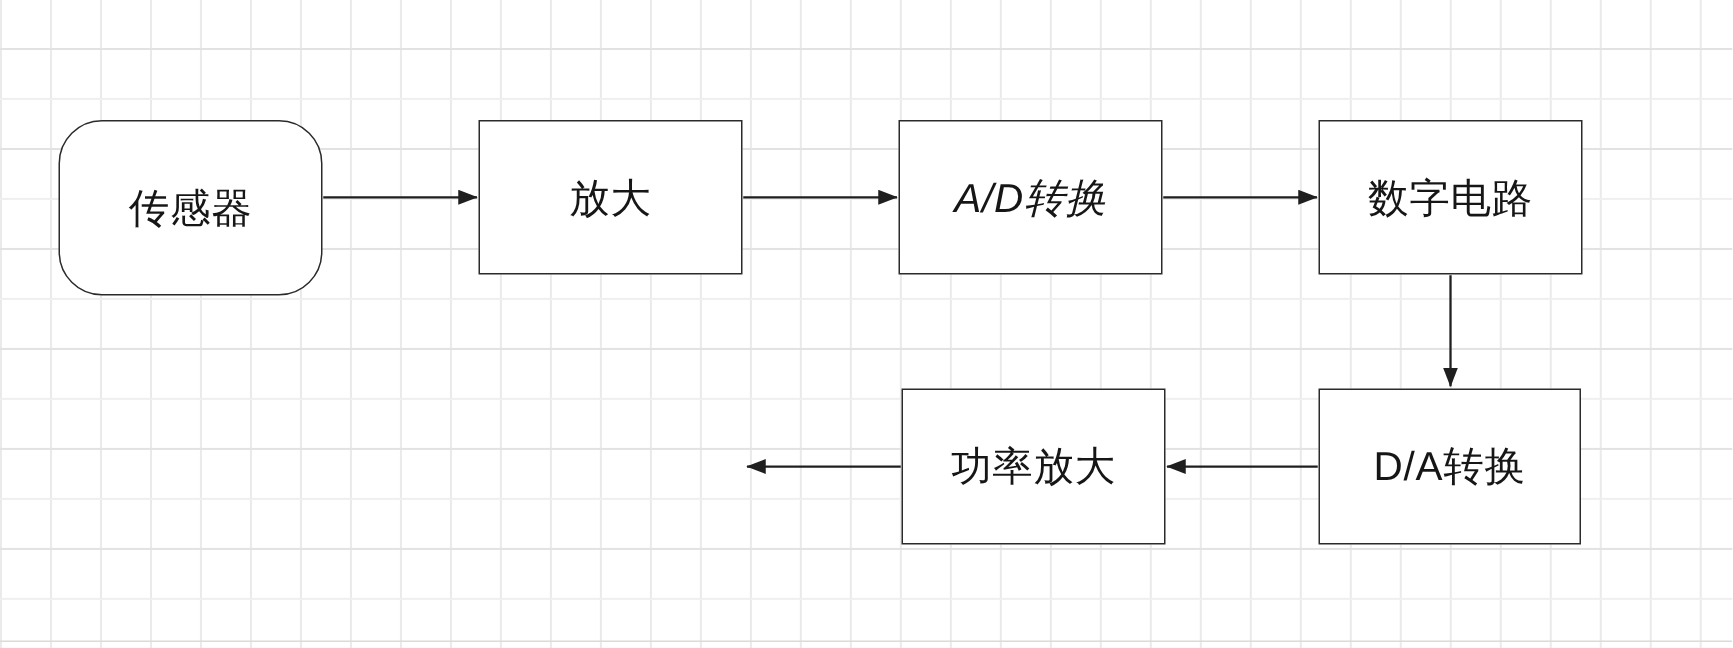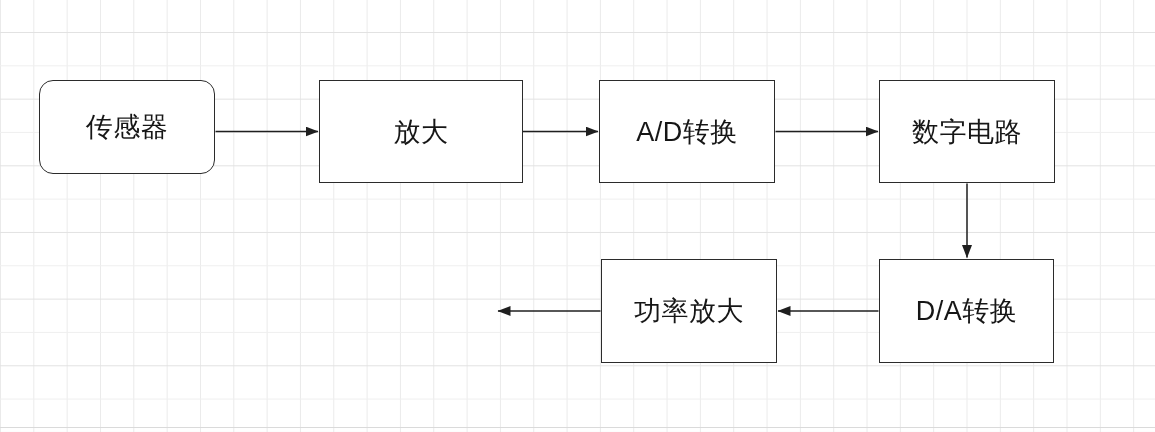--- a/index.html
+++ b/index.html
@@ -42,23 +42,23 @@
     align-items: center;
     justify-content: center;
     font-size: 27px;
     color: #161616;
     letter-spacing: 0.5px;
     white-space: nowrap;
     cursor: default;
   }
   .node.rounded { border-radius: 14px; }
 
-  #node-sensor   { left: 39px;  top: 80px;  width: 176px; height: 94px; }
-  #node-amplify  { left: 319px; top: 80px;  width: 204px; height: 103px; }
-  #node-ad       { left: 599px; top: 80px;  width: 176px; height: 103px; }
+  #node-sensor   { left: 39px;  top: 80px;  width: 176px; height: 117px; border-radius: 29px; }
+  #node-amplify  { left: 319px; top: 80px;  width: 176px; height: 103px; }
+  #node-ad       { left: 599px; top: 80px;  width: 176px; height: 103px; font-style: italic; }
   #node-digital  { left: 879px; top: 80px;  width: 176px; height: 103px; }
   #node-da       { left: 879px; top: 259px; width: 175px; height: 104px; }
   #node-power    { left: 601px; top: 259px; width: 176px; height: 104px; }
   #node-actuator { left: 320px; top: 259px; width: 177px; height: 104px; }
 
   svg.edge-layer {
     position: absolute;
     left: 0;
     top: 0;
     width: 1155px;

